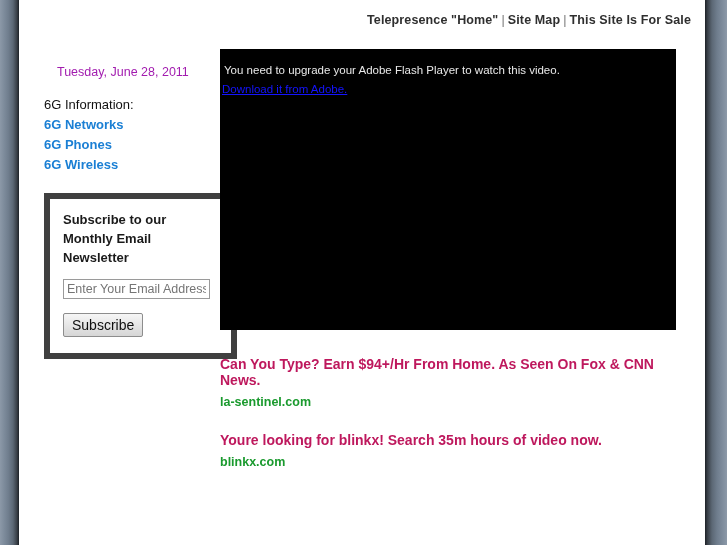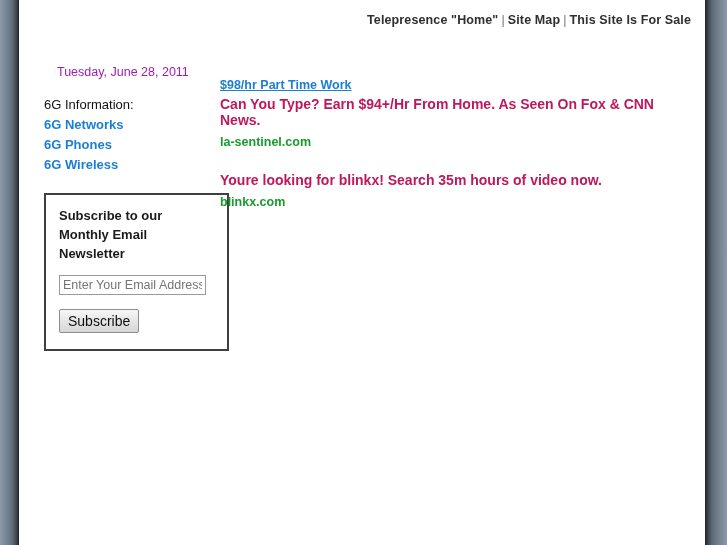--- a/index.html
+++ b/index.html
@@ -122,21 +122,21 @@
     font-weight: bold;
     color: #1a7fd4;
     text-decoration: none;
     margin-bottom: 5px;
   }
 
   
   #subscribe-box {
     margin: 21px 0 0 13px;
     width: 155px;
-    border: 2px solid #404040;
+    border: 6px solid #404040;
     background: #ffffff;
     padding: 12px 13px 16px 13px;
     box-sizing: content-box;
   }
   #subscribe-box .sub-title {
     font-size: 13px;
     font-weight: bold;
     color: #1a1a1a;
     line-height: 1.45;
     margin-bottom: 11px;
@@ -253,25 +253,28 @@
         <div id="subscribe-box">
           <div class="sub-title">Subscribe to our Monthly Email Newsletter</div>
           <input id="email-field" type="text" placeholder="Enter Your Email Address" style="">
           <button id="subscribe-button">Subscribe</button>
         </div>
 
       </div>
 
       <div id="right-col">
 
+        <div id="video-player">
+          <div id="flash-message">You need to upgrade your Adobe Flash Player to watch this video.</div>
+          <a id="flash-download-link">Download it from Adobe.</a>
+        </div>
 
         <div id="ads">
 
           <div class="ad-block">
-            <a class="ad-title">$98/hr Part Time Work</a>
             <div class="ad-desc">Can You Type? Earn $94+/Hr From Home. As Seen On Fox &amp; CNN News.</div>
             <a class="ad-url">la-sentinel.com</a>
           </div>
 
           <div class="ad-block">
             <div class="ad-desc">Youre looking for blinkx! Search 35m hours of video now.</div>
             <a class="ad-url">blinkx.com</a>
           </div>
 
         </div>

